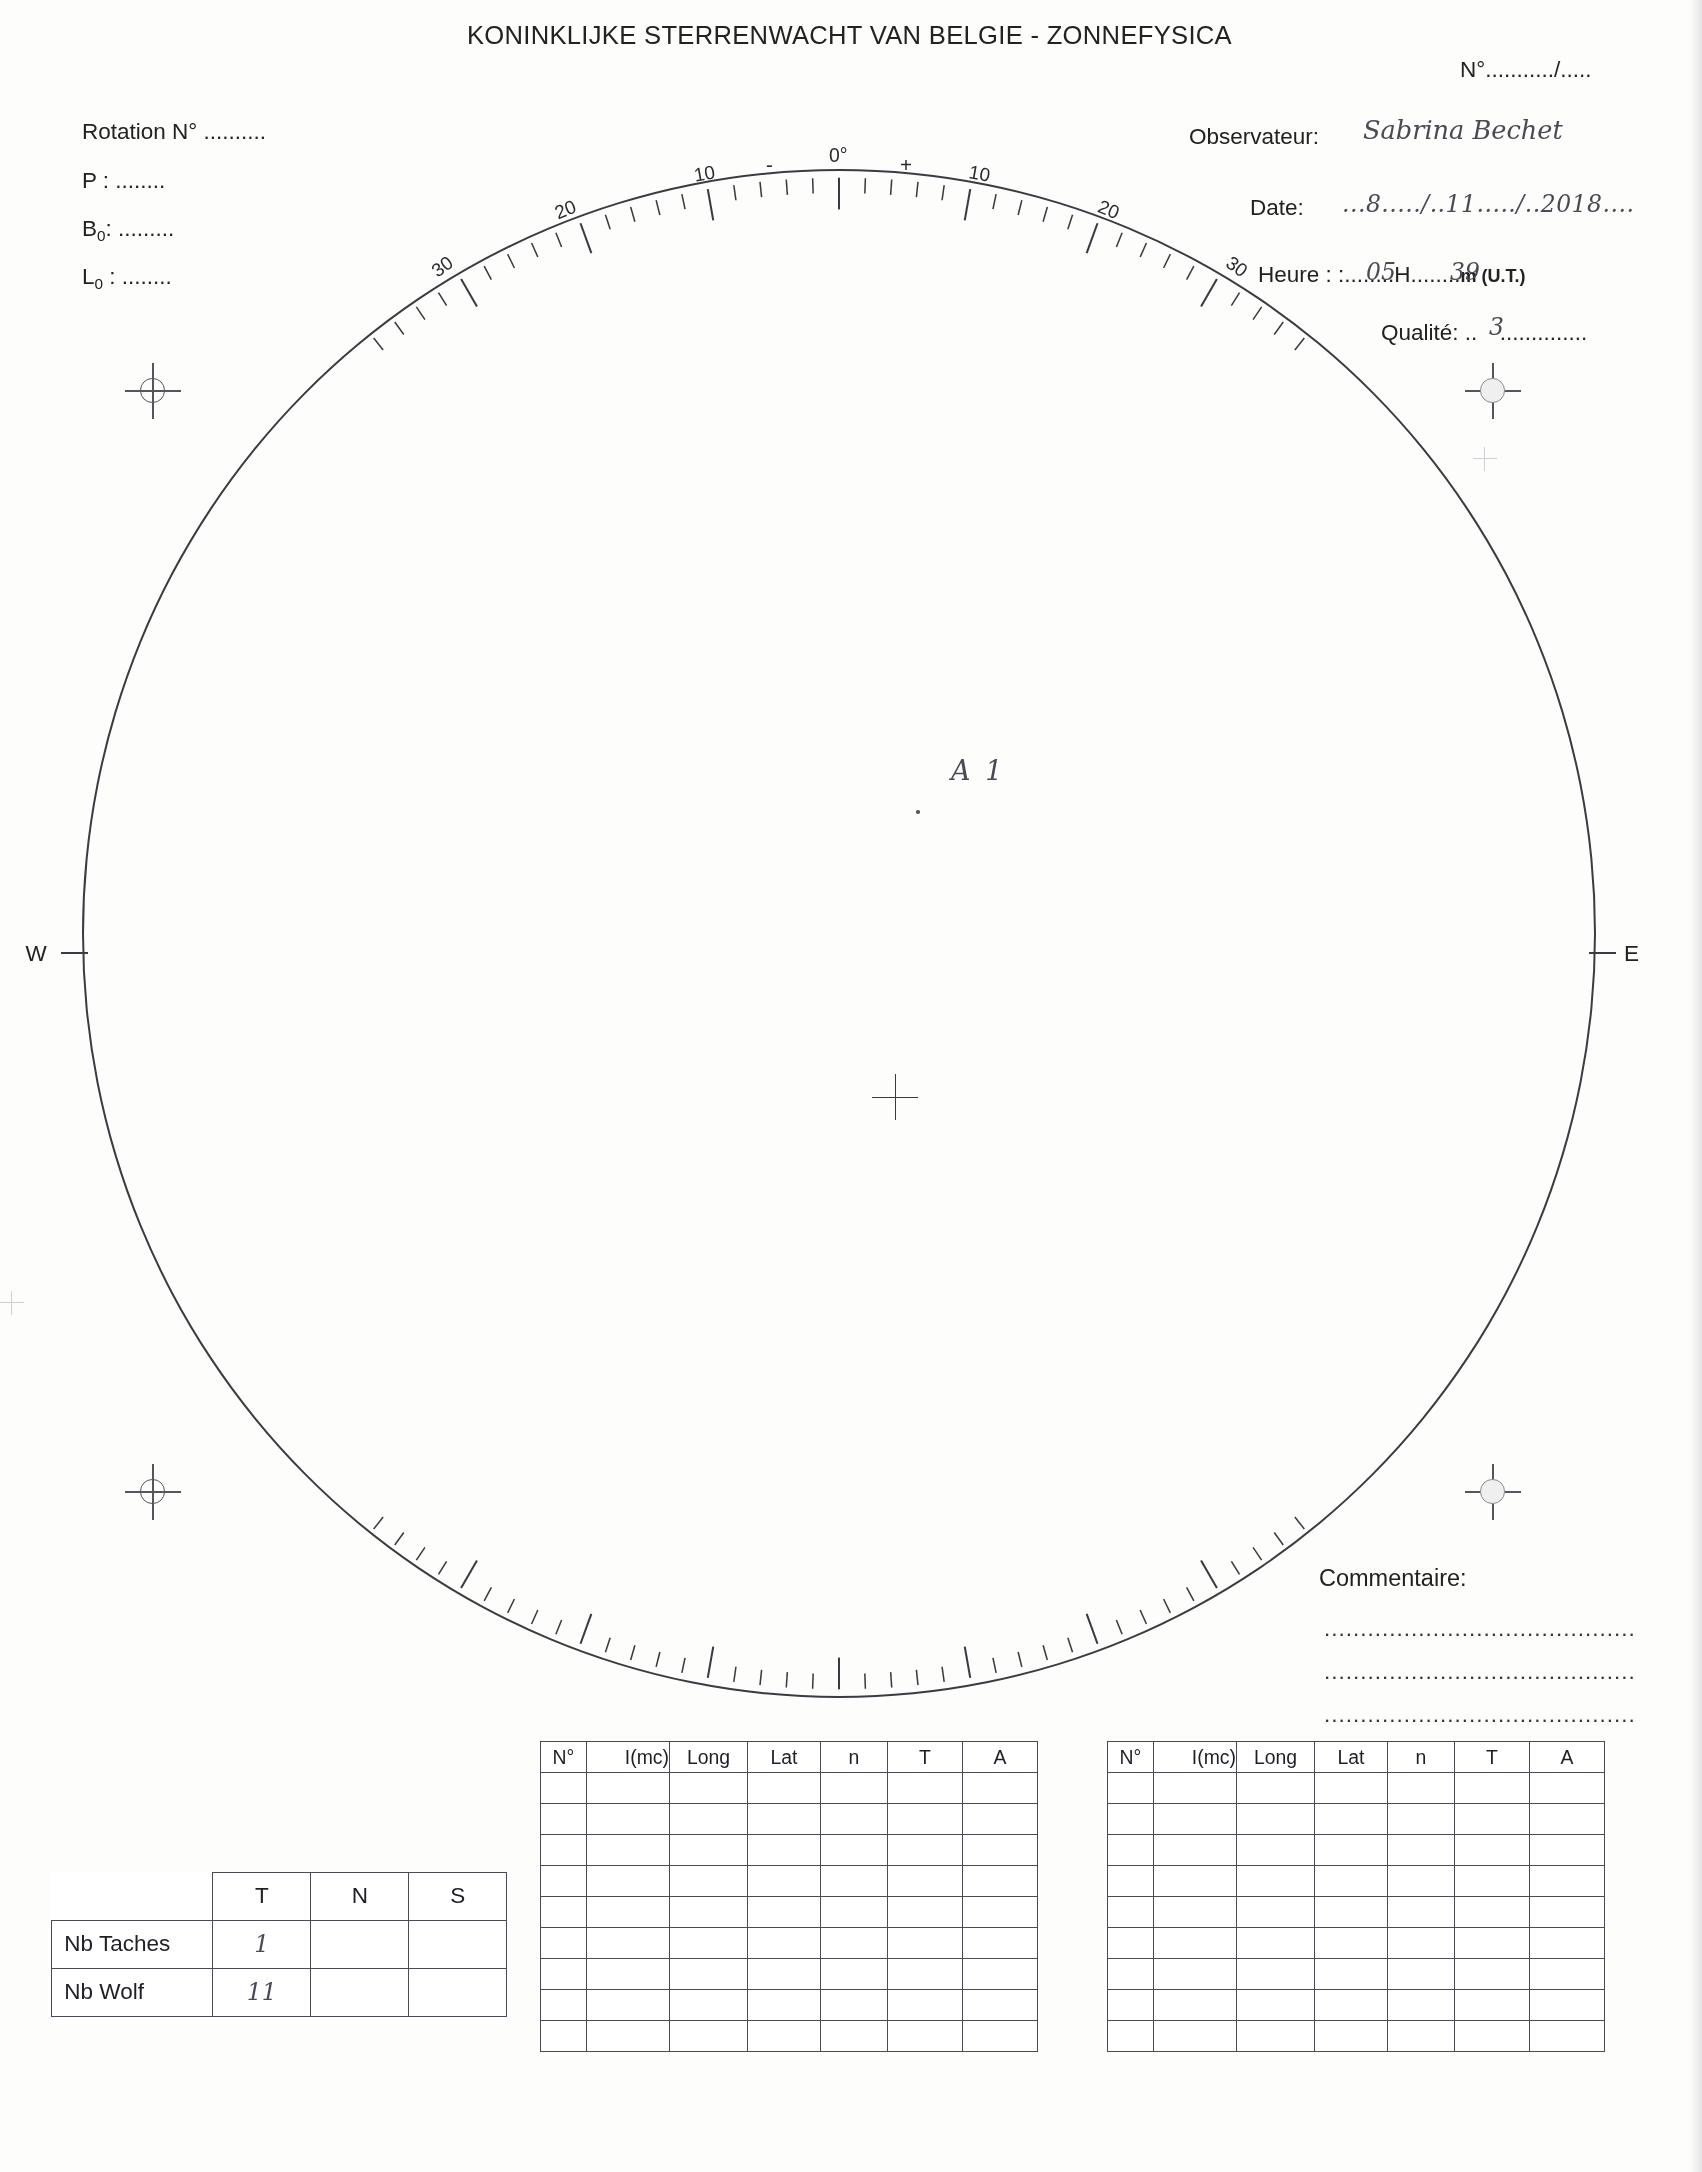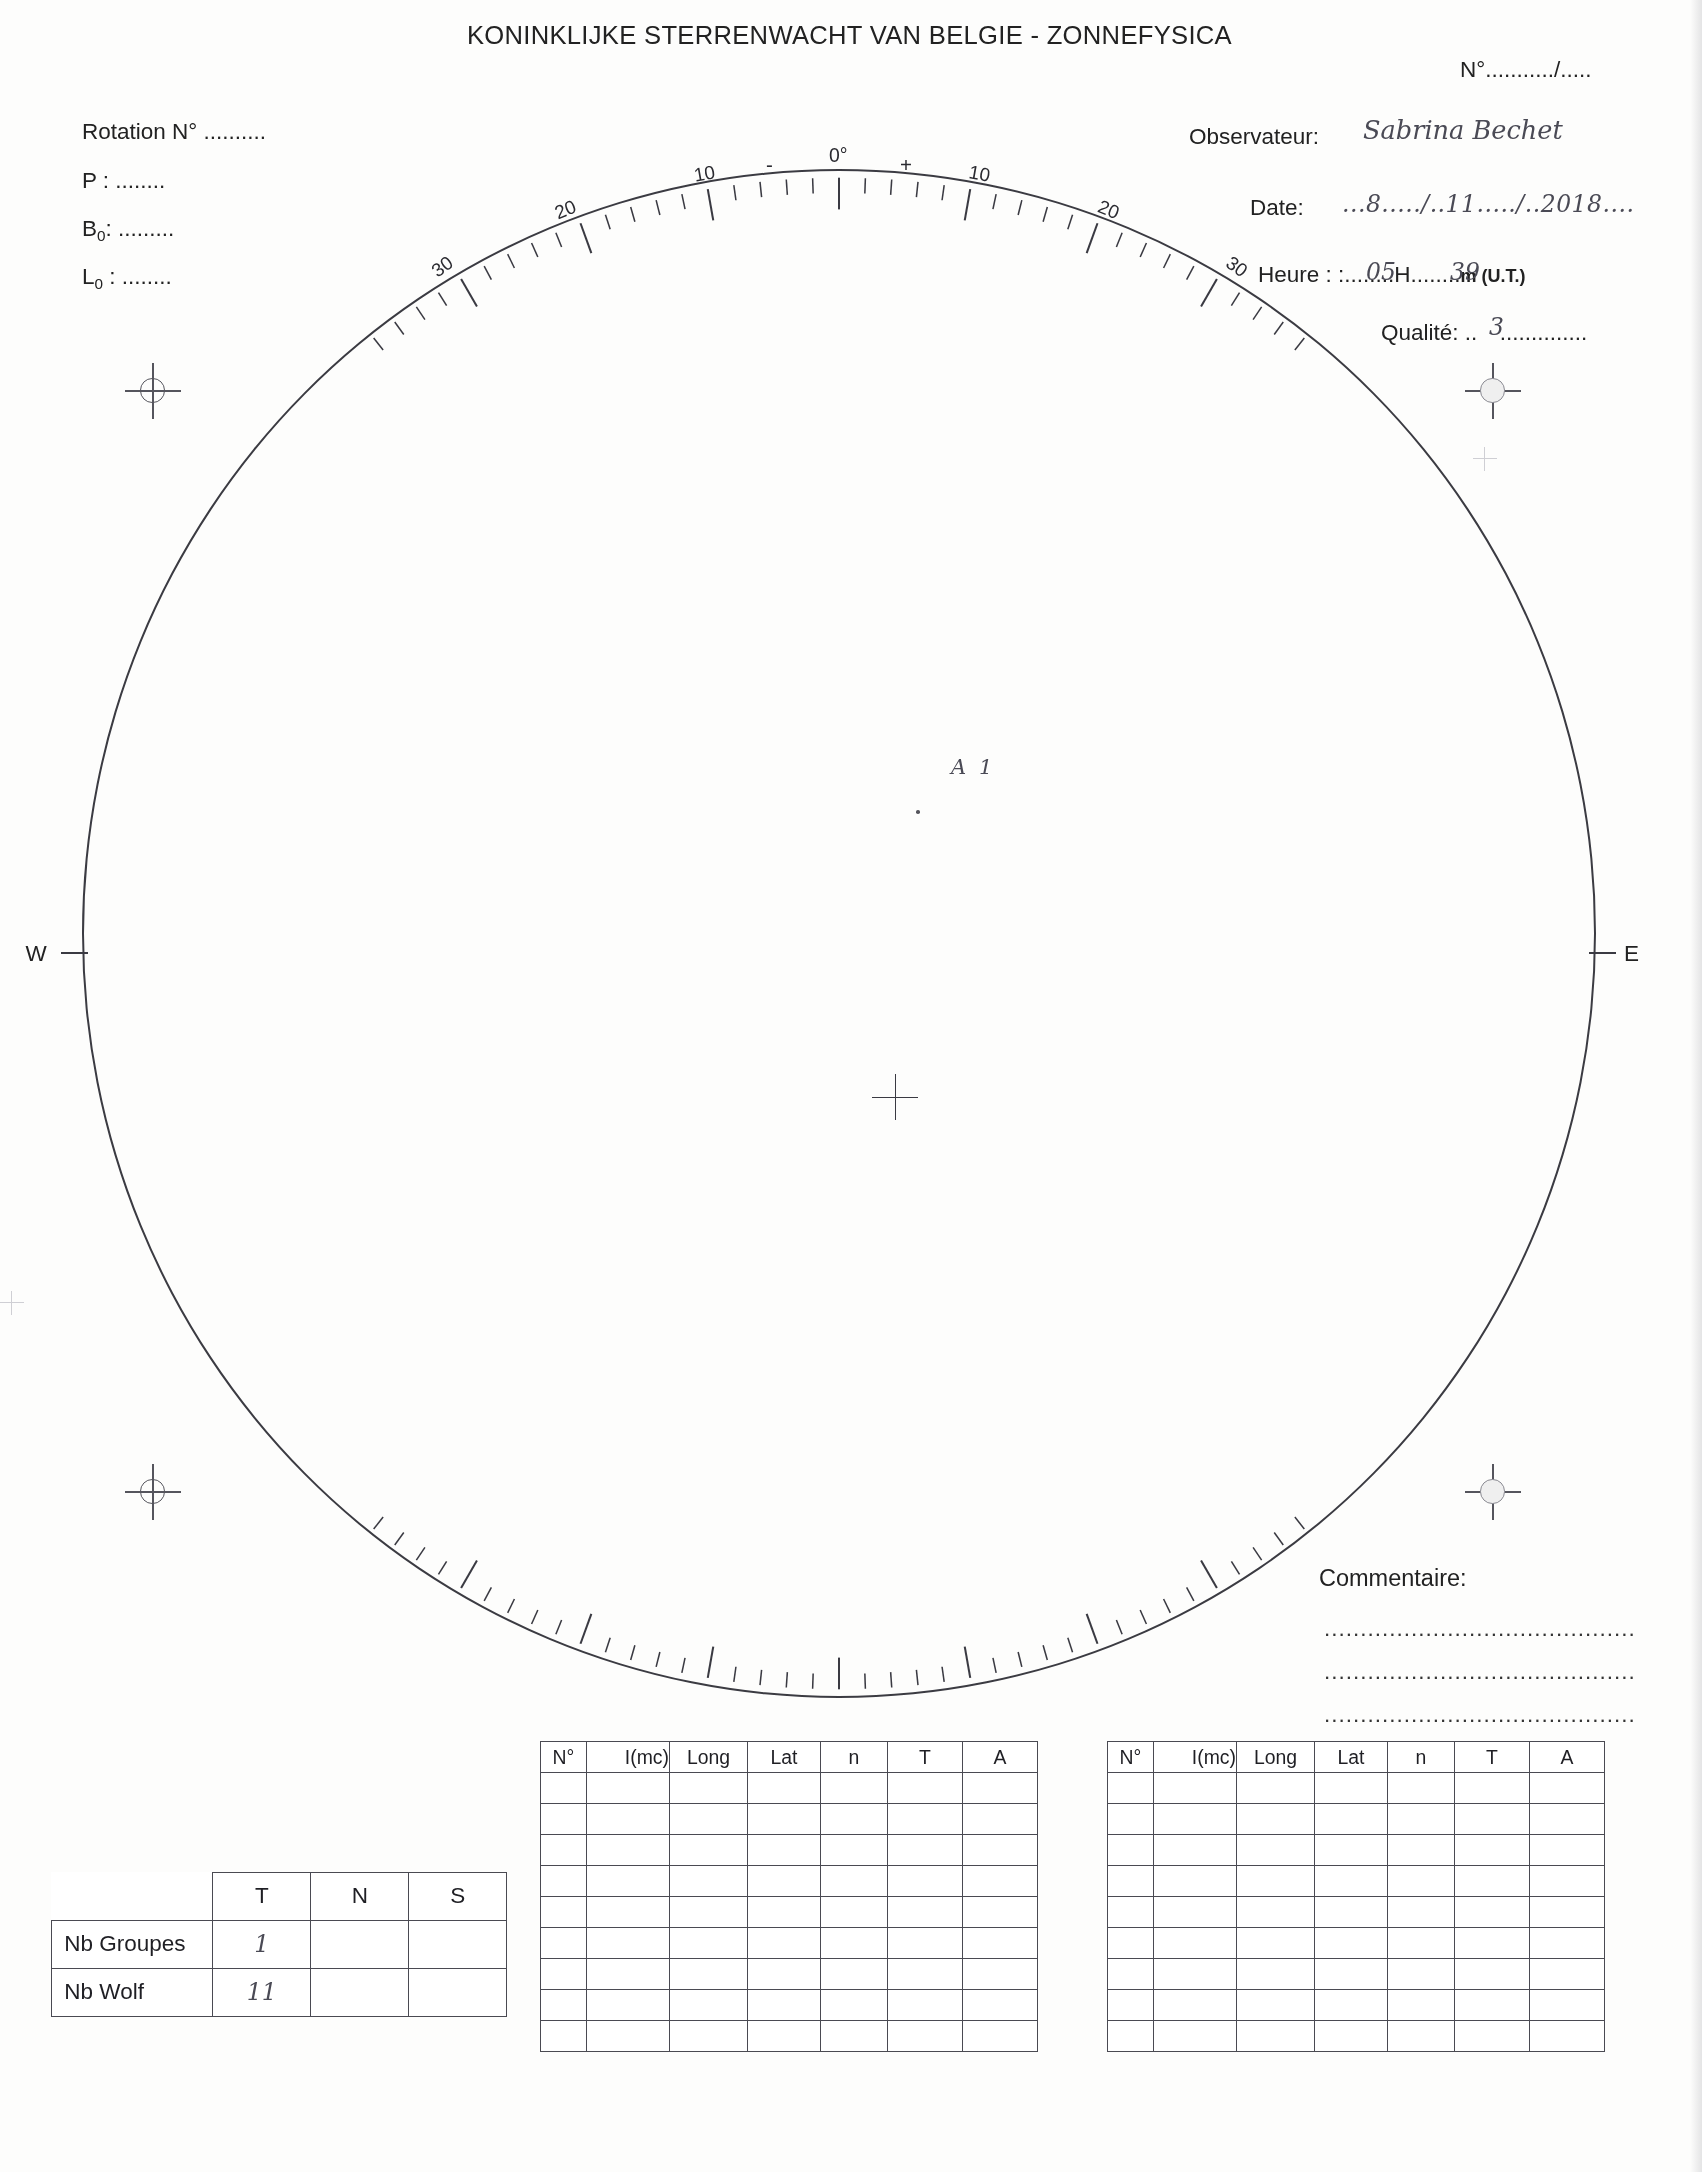--- a/index.html
+++ b/index.html
@@ -190,21 +190,21 @@
     position: absolute;
     font-size: 19px;
     color: #2a2a30;
   }
 
   
   #group-annotation {
     position: absolute;
     left: 869px;
     top: 586px;
-    font-size: 21px;
+    font-size: 27px;
     letter-spacing: 3.1px;
   }
   #group-dot {
     position: absolute;
     left: 834px;
     top: 641px;
     width: 3.6px;
     height: 3.6px;
     border-radius: 50%;
     background: #55555d;
@@ -669,21 +669,21 @@
     <thead>
         <tr id="counts-head">
           <td class="corner rowhead"></td>
           <th class="colhead">T</th>
           <th class="colhead">N</th>
           <th class="colhead">S</th>
         </tr>
       </thead>
     <tbody id="counts-body">
         <tr>
-          <td class="rowhead">Nb Groupes</td>
+          <td class="rowhead">Nb Taches</td>
           <td class="cell"><span class="hw-cell">1</span></td>
           <td class="cell"></td>
           <td class="cell"></td>
         </tr>
         <tr>
           <td class="rowhead">Nb Wolf</td>
           <td class="cell"><span class="hw-cell">11</span></td>
           <td class="cell"></td>
           <td class="cell"></td>
         </tr>

